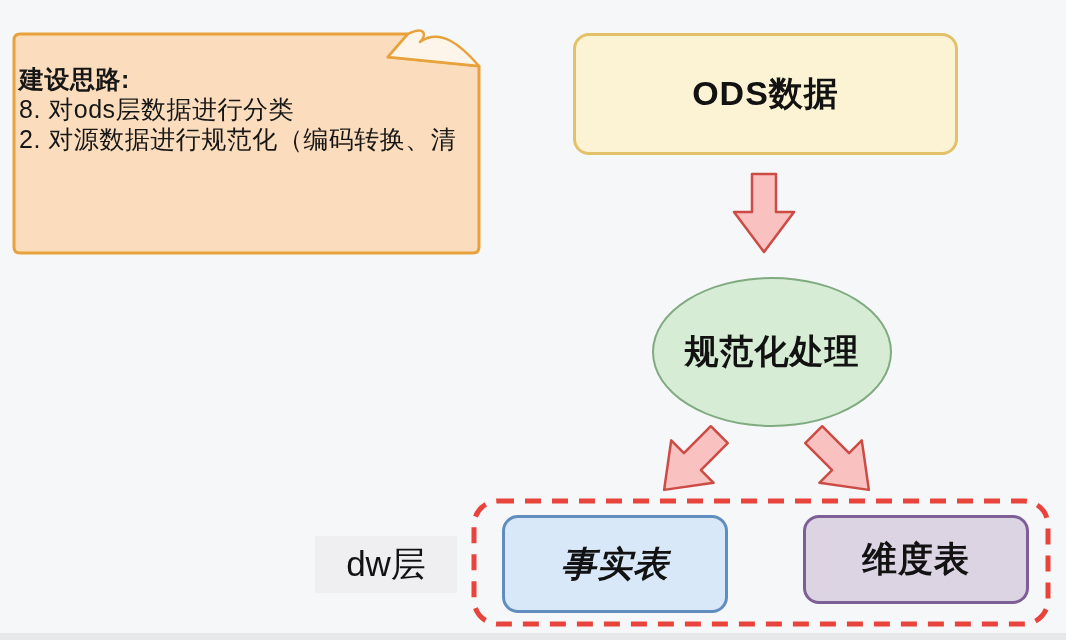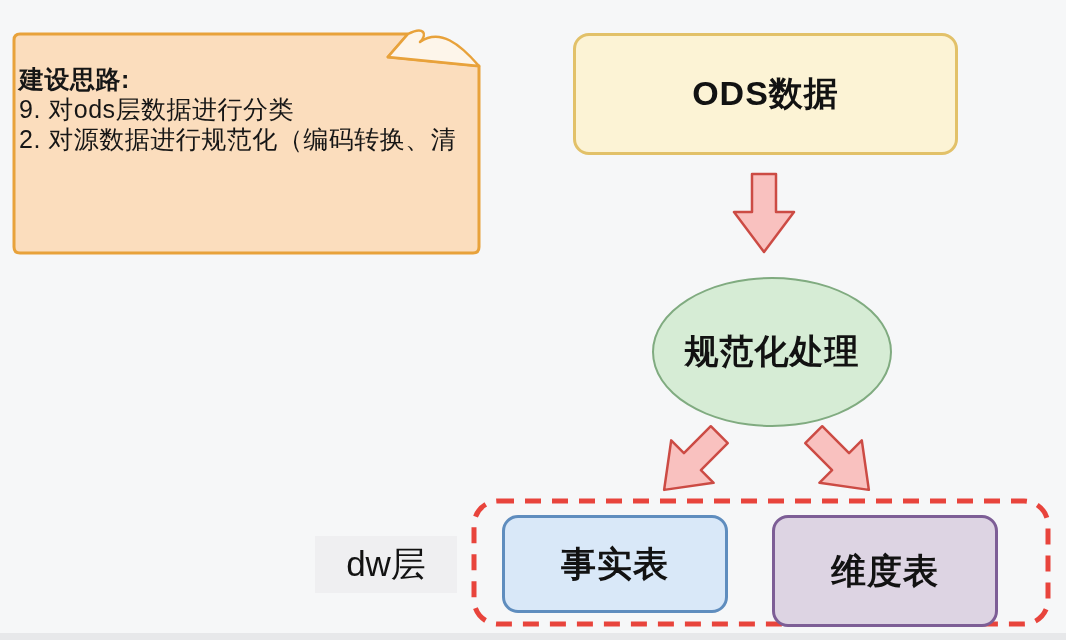--- a/index.html
+++ b/index.html
@@ -33,24 +33,24 @@
     border-radius:16px;font-size:34px;letter-spacing:1px;
   }
   .node-process{
     left:652px;top:277px;width:240px;height:150px;
     background:var(--process_fill);border:2.5px solid var(--process_border);
     border-radius:50%;font-size:34px;letter-spacing:1px;
   }
   .node-fact{
     left:502px;top:515px;width:226px;height:98px;
     background:var(--fact_fill);border:3px solid var(--fact_border);
-    border-radius:16px;font-size:35px;letter-spacing:1px;
+    border-radius:16px;font-size:35px;letter-spacing:1px;font-style:italic;
   }
   .node-dim{
-    left:772px;top:515px;width:226px;height:112px;
+    left:803px;top:515px;width:226px;height:89px;
     background:var(--dim_fill);border:3px solid var(--dim_border);
     border-radius:16px;font-size:35px;letter-spacing:1px;
   }
   .label-dw{
     left:315px;top:536px;width:142px;height:57px;
     background:var(--dw_bg);font-size:35px;font-weight:400;border:none;
   }
   .bottom-strip{
     position:absolute;left:0;bottom:0;width:1066px;height:7px;
     background:var(--bottom_strip,#e7e8ea);
@@ -68,21 +68,21 @@
 
     <path d="M -12 -40 L 12 -40 L 12 -2 L 30 -2 L 0 38 L -30 -2 L -12 -2 Z" transform="translate(764,214)" fill="var(--arrow_fill)" stroke="var(--arrow_border)" stroke-width="2.5" stroke-linejoin="round"></path>
     <path d="M -12 -40 L 12 -40 L 12 -2 L 30 -2 L 0 38 L -30 -2 L -12 -2 Z" transform="translate(691,463) rotate(45)" fill="var(--arrow_fill)" stroke="var(--arrow_border)" stroke-width="2.5" stroke-linejoin="round"></path>
     <path d="M -12 -40 L 12 -40 L 12 -2 L 30 -2 L 0 38 L -30 -2 L -12 -2 Z" transform="translate(842,463) rotate(-45)" fill="var(--arrow_fill)" stroke="var(--arrow_border)" stroke-width="2.5" stroke-linejoin="round"></path>
 
     <rect x="474" y="501" width="574" height="123" rx="24" fill="none" stroke="var(--dashed_border)" stroke-width="5" stroke-dasharray="16 11"></rect>
   </svg>
 
   <div class="note-text">
     <div class="line note-title">建设思路:</div>
-    <div class="line">9. 对ods层数据进行分类</div>
+    <div class="line">8. 对ods层数据进行分类</div>
     <div class="line">2. 对源数据进行规范化（编码转换、清</div>
   </div>
 
   <div class="node node-process">
     <span>规范化处理</span>
   </div>
 
   <div class="node node-ods">
     <span>ODS数据</span>
   </div>

